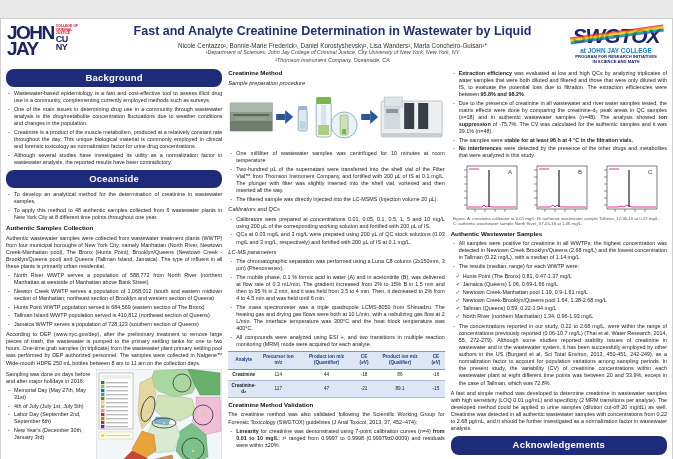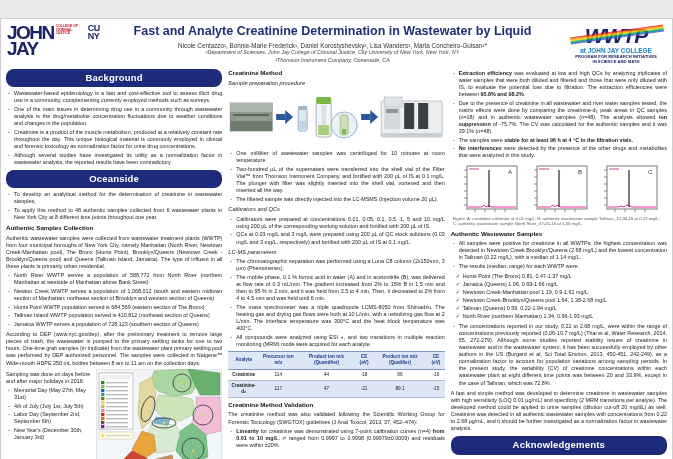--- a/index.html
+++ b/index.html
@@ -4,21 +4,21 @@
 <style>
   * { margin:0; padding:0; box-sizing:border-box; }
   html,body { background:#e9e9e9; font-family:"Liberation Sans", sans-serif; }
   .poster{ width:673px; height:459px; background:#ffffff; overflow:hidden; position:relative;
            border:1px solid #cfcfcf; margin:18px auto; }
 
   
   .hdr{ display:flex; align-items:flex-start; padding:4px 6px 1px; }
   .jj-logo{ width:92px; display:flex; gap:2px; padding-top:2px; }
   .jj-big{ font-weight:900; font-size:19px; line-height:0.82; color:#1b2464; letter-spacing:-1.5px; }
-  .jj-side{ display:flex; flex-direction:row; justify-content:flex-start; padding-bottom:1px;gap:6px;}
+  .jj-side{ display:flex; flex-direction:column; justify-content:flex-start; padding-bottom:1px;}
   .jj-college{ font-size:3.4px; font-weight:bold; color:#c8102e; line-height:1.1; width:26px;}
   .jj-cuny{ font-weight:900; font-size:9px; color:#1b2464; line-height:0.85; letter-spacing:-0.5px;}
   .title-block{ flex:1; text-align:center; padding:0 4px; }
   .title{ font-size:12.5px; font-weight:bold; color:#1f3175; line-height:1.3; }
   .authors{ font-size:6.3px; color:#333; margin-top:3px; }
   .affil{ font-size:5.4px; color:#444; font-style:italic; line-height:1.35; }
   .prism-logo{ width:100px; text-align:center; position:relative; padding-top:2px;}
   .prism-word{ font-size:21px; font-weight:900; font-style:italic; color:#1b2464; line-height:1;
                position:relative; z-index:1; letter-spacing:-1px;}
   .prism-beam{ position:absolute; top:8px; left:4px; width:94px; height:7px; z-index:2; opacity:.8;
@@ -90,21 +90,21 @@
       <div class="title">
         <div>Fast and Analyte Creatinine Determination in Wastewater by Liquid</div>
       </div>
       <div class="authors">Nicole Centazzo¹, Bonnie-Marie Frederick¹, Daniel Korostyshevsky², Lisa Wanders², Marta Concheiro-Guisan¹*</div>
       <div class="affil">¹Department of Sciences, John Jay College of Criminal Justice, City University of New York, New York, NY</div>
       <div class="affil">²Thomson Instrument Company, Oceanside, CA</div>
     </div>
 
     <div class="prism-logo">
       <div class="prism-beam"></div>
-      <div class="prism-word">WWTP</div>
+      <div class="prism-word">SWGTOX</div>
       <div class="prism-sub1">at JOHN JAY COLLEGE</div>
       <div class="prism-sub2">PROGRAM FOR RESEARCH INITIATIVES</div>
       <div class="prism-sub2">IN SCIENCE AND MATH</div>
     </div>
   </div>
 
   <div class="cols">
 
     <div class="col">
       <div class="bar first">Background</div>

